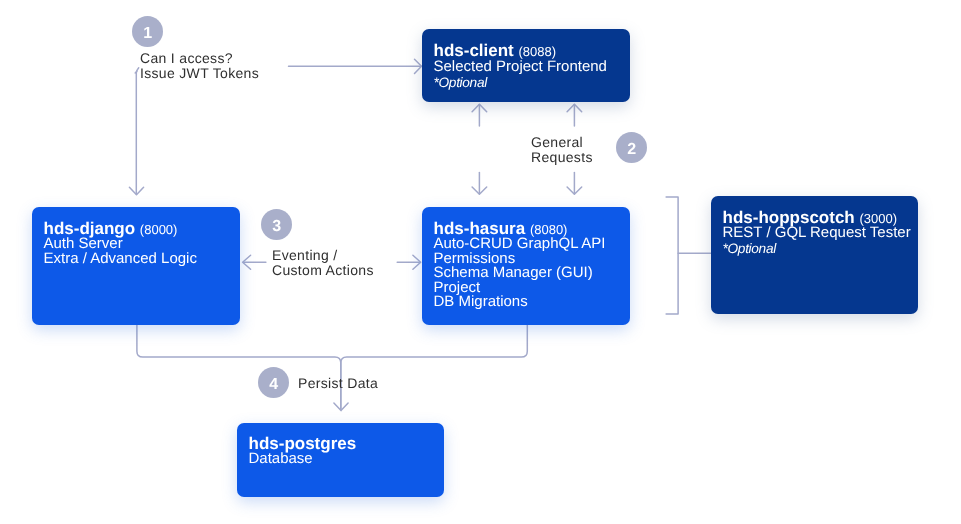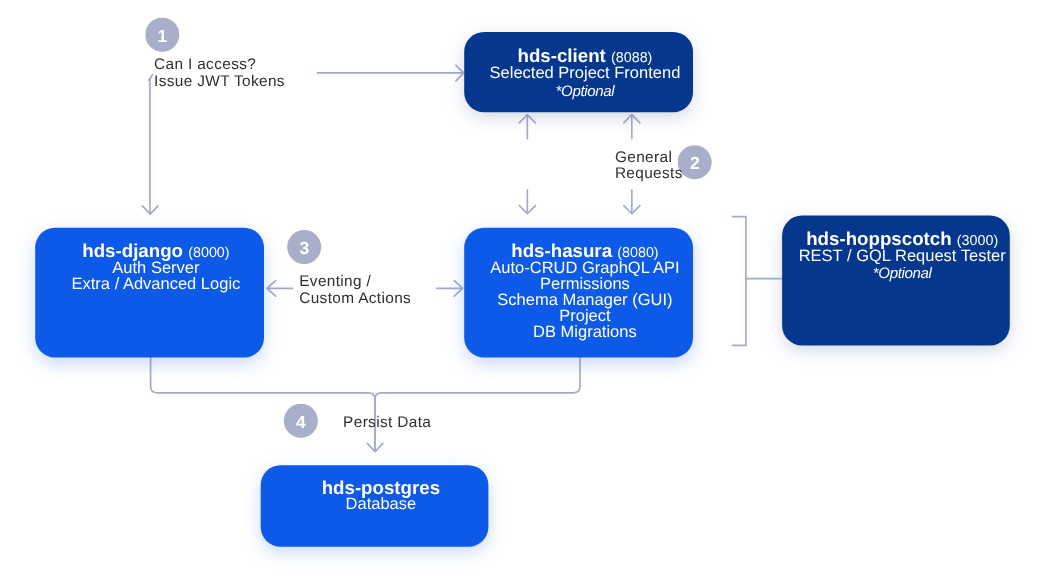--- a/index.html
+++ b/index.html
@@ -1,21 +1,21 @@
 <!DOCTYPE html>
 <html><head>
 <meta charset="utf-8">
 <style>
   html,body{margin:0;padding:0;}
   body{width:961px;height:524px;background:#ffffff;font-family:"Liberation Sans",sans-serif;overflow:hidden;
         -webkit-font-smoothing:antialiased;text-rendering:geometricPrecision;}
   #stage{position:relative;width:961px;height:524px;}
   svg.wires{position:absolute;left:0;top:0;width:961px;height:524px;overflow:visible;}
-  .box{position:absolute;border-radius:18px;color:#ffffff;box-sizing:border-box;will-change:transform;
-       box-shadow:0 5px 15px rgba(100,125,165,.28);text-align:center;}
+  .box{position:absolute;border-radius:7px;color:#ffffff;box-sizing:border-box;will-change:transform;
+       box-shadow:0 5px 15px rgba(100,125,165,.28);}
   .box .ttl{font-size:17px;font-weight:bold;white-space:nowrap;line-height:17.4px;height:17.4px;margin-bottom:0.2px;}
   .box .ttl .port{font-size:13px;font-weight:normal;}
   .box .sub{font-size:15px;line-height:14.6px;height:14.6px;white-space:nowrap;}
   .box .opt{font-size:13.7px;line-height:14.6px;height:14.6px;font-style:italic;font-weight:400;letter-spacing:-0.32px;position:relative;top:1.7px;}
   .badge{position:absolute;width:31.3px;height:31.3px;border-radius:50%;background:#a9afca;color:#ffffff;
          font-size:16px;font-weight:bold;display:flex;align-items:center;justify-content:center;line-height:1;padding-top:4px;box-sizing:border-box;will-change:transform;}
   .lbl{position:absolute;font-size:14px;line-height:14.7px;color:#2f2f2f;text-align:left;white-space:pre;letter-spacing:0.32px;will-change:transform;}
 
   .box.bright{background:#0d59e8;box-shadow:0 5px 15px rgba(55,115,225,.26);margin-top:11px;}
   .box.dark{background:#05378f;box-shadow:0 5px 15px rgba(100,125,165,.28);}
@@ -26,23 +26,23 @@
   #box-hoppscotch{left:710.5px;top:195.8px;width:206.8px;height:117.6px;padding:12.5px 0 0 11.5px;}
   #box-postgres{left:237px;top:411.6px;width:207px;height:74.4px;padding:11.9px 0 0 11.5px;}
 
   #badge-1{left:131.7px;top:15.6px;}
   #badge-2{left:615.6px;top:132.4px;}
   #badge-3{left:261.3px;top:208.5px;}
   #badge-4{left:258.3px;top:367.2px;}
 
   #lbl-auth{left:139.5px;top:51.3px;width:149px;}
   #lbl-jwt{left:435px;top:135.2px;width:88px;}
-  #lbl-general{left:559px;top:135.2px;width:86px;}
+  #lbl-general{left:531px;top:135.2px;width:86px;}
   #lbl-eventing{left:272px;top:248.3px;width:120px;}
-  #lbl-persist{left:298px;top:375.8px;width:94px;text-align:right;}
+  #lbl-persist{left:298px;top:375.8px;width:94px;text-align:left;}
 </style>
 </head>
 <body>
 
 <div id="stage">
 
   <svg class="wires" viewBox="0 0 961 524">
     <g fill="none" stroke="#a3a9ca" stroke-width="1.5" stroke-linecap="round" stroke-linejoin="round">
 
       <path d="M288.5 66.3 H421.5"></path>

